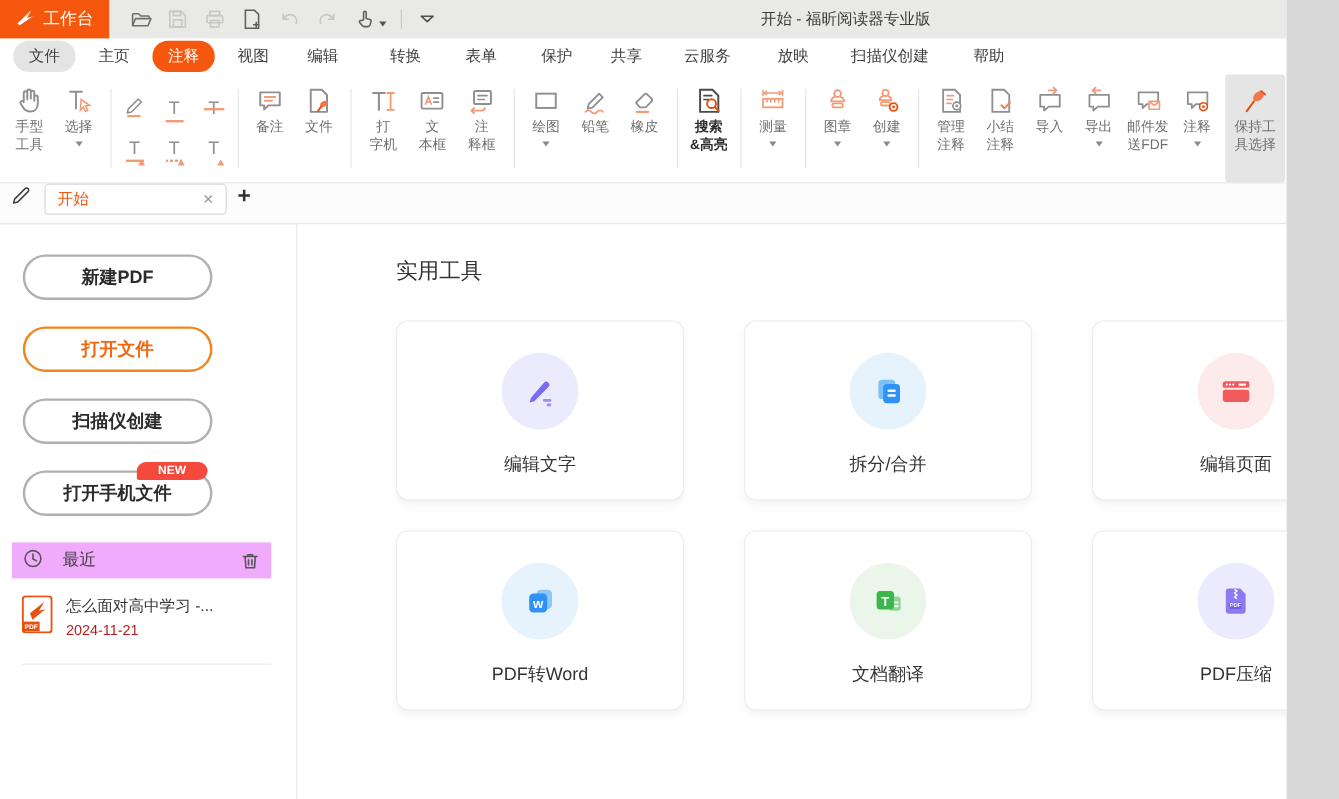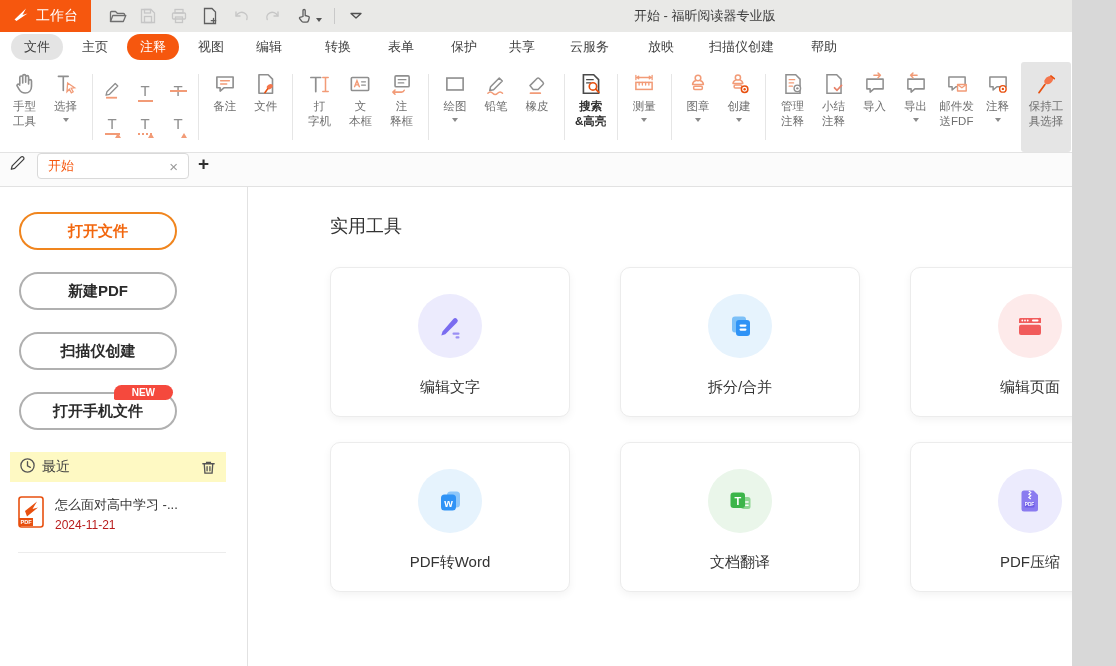--- a/index.html
+++ b/index.html
@@ -52,22 +52,22 @@
   .tab-add{font-size:19px;color:#2f2f2f;font-weight:bold;}
   
   .content{display:flex;height:481px;}
   .sidebar{width:248px;min-width:248px;border-right:1px solid #e2e2e2;padding-top:25px;box-sizing:border-box;}
   .sbtn{width:158px;height:38px;margin:0 0 22px 19px;border:2px solid #b0b0b0;border-radius:20px;
         display:flex;align-items:center;justify-content:center;font-size:15px;font-weight:bold;
         color:#2b2b2b;position:relative;box-sizing:border-box;background:#fff;}
   .sbtn.primary{border-color:#f0851e;color:#f2660d;}
   .badge{position:absolute;top:-9px;right:2px;background:#f5493d;color:#fff;font-size:10px;
          font-weight:bold;padding:2px 18px;border-radius:9px 9px 9px 2px;}
-  .recent-head{height:30px;background:#fef9c3;margin:22px 21px 0 10px;display:flex;align-items:center;
-               padding:0 9px;gap:6px;font-size:14px;color:#3f3f3f;}
+  .recent-head{height:30px;background:#f0abfc;margin:22px 21px 0 10px;display:flex;align-items:center;
+               padding:0 9px;gap:16px;font-size:14px;color:#3f3f3f;}
   .trash{margin-left:auto;display:flex;}
   .recent-item{display:flex;gap:11px;margin:14px 21px 0 18px;padding-bottom:20px;
                border-bottom:1px solid #ececec;}
   .rname{font-size:13px;color:#333;}
   .rdate{font-size:12px;color:#b91c1c;margin-top:4px;}
   
   .main{flex:1;padding:27px 0 0 82px;box-sizing:border-box;background:#fff;}
   .sect-title{font-size:18px;color:#333;}
   .cards{margin-top:29px;display:grid;grid-template-columns:repeat(3,240px);gap:25px 50px;}
   .card{height:150px;background:#fff;border:1px solid #ececec;border-radius:10px;
@@ -466,22 +466,22 @@
     <div class="doc-tab">
       <span>开始</span>
       <span class="tab-close">×</span>
     </div>
     <span class="tab-add">+</span>
   </div>
 
   <div class="content">
 
     <div class="sidebar">
+      <div class="sbtn">新建PDF</div>
       <div class="sbtn primary">打开文件</div>
-      <div class="sbtn">新建PDF</div>
       <div class="sbtn">扫描仪创建</div>
       <div class="sbtn">
         <span>打开手机文件</span>
         <span class="badge">NEW</span>
       </div>
 
       <div class="recent-head">
         <span>
           <svg width="17" height="17" viewBox="0 0 18 18" fill="none" stroke="#555" stroke-width="1.4">
               <circle cx="9" cy="9" r="7"></circle>

